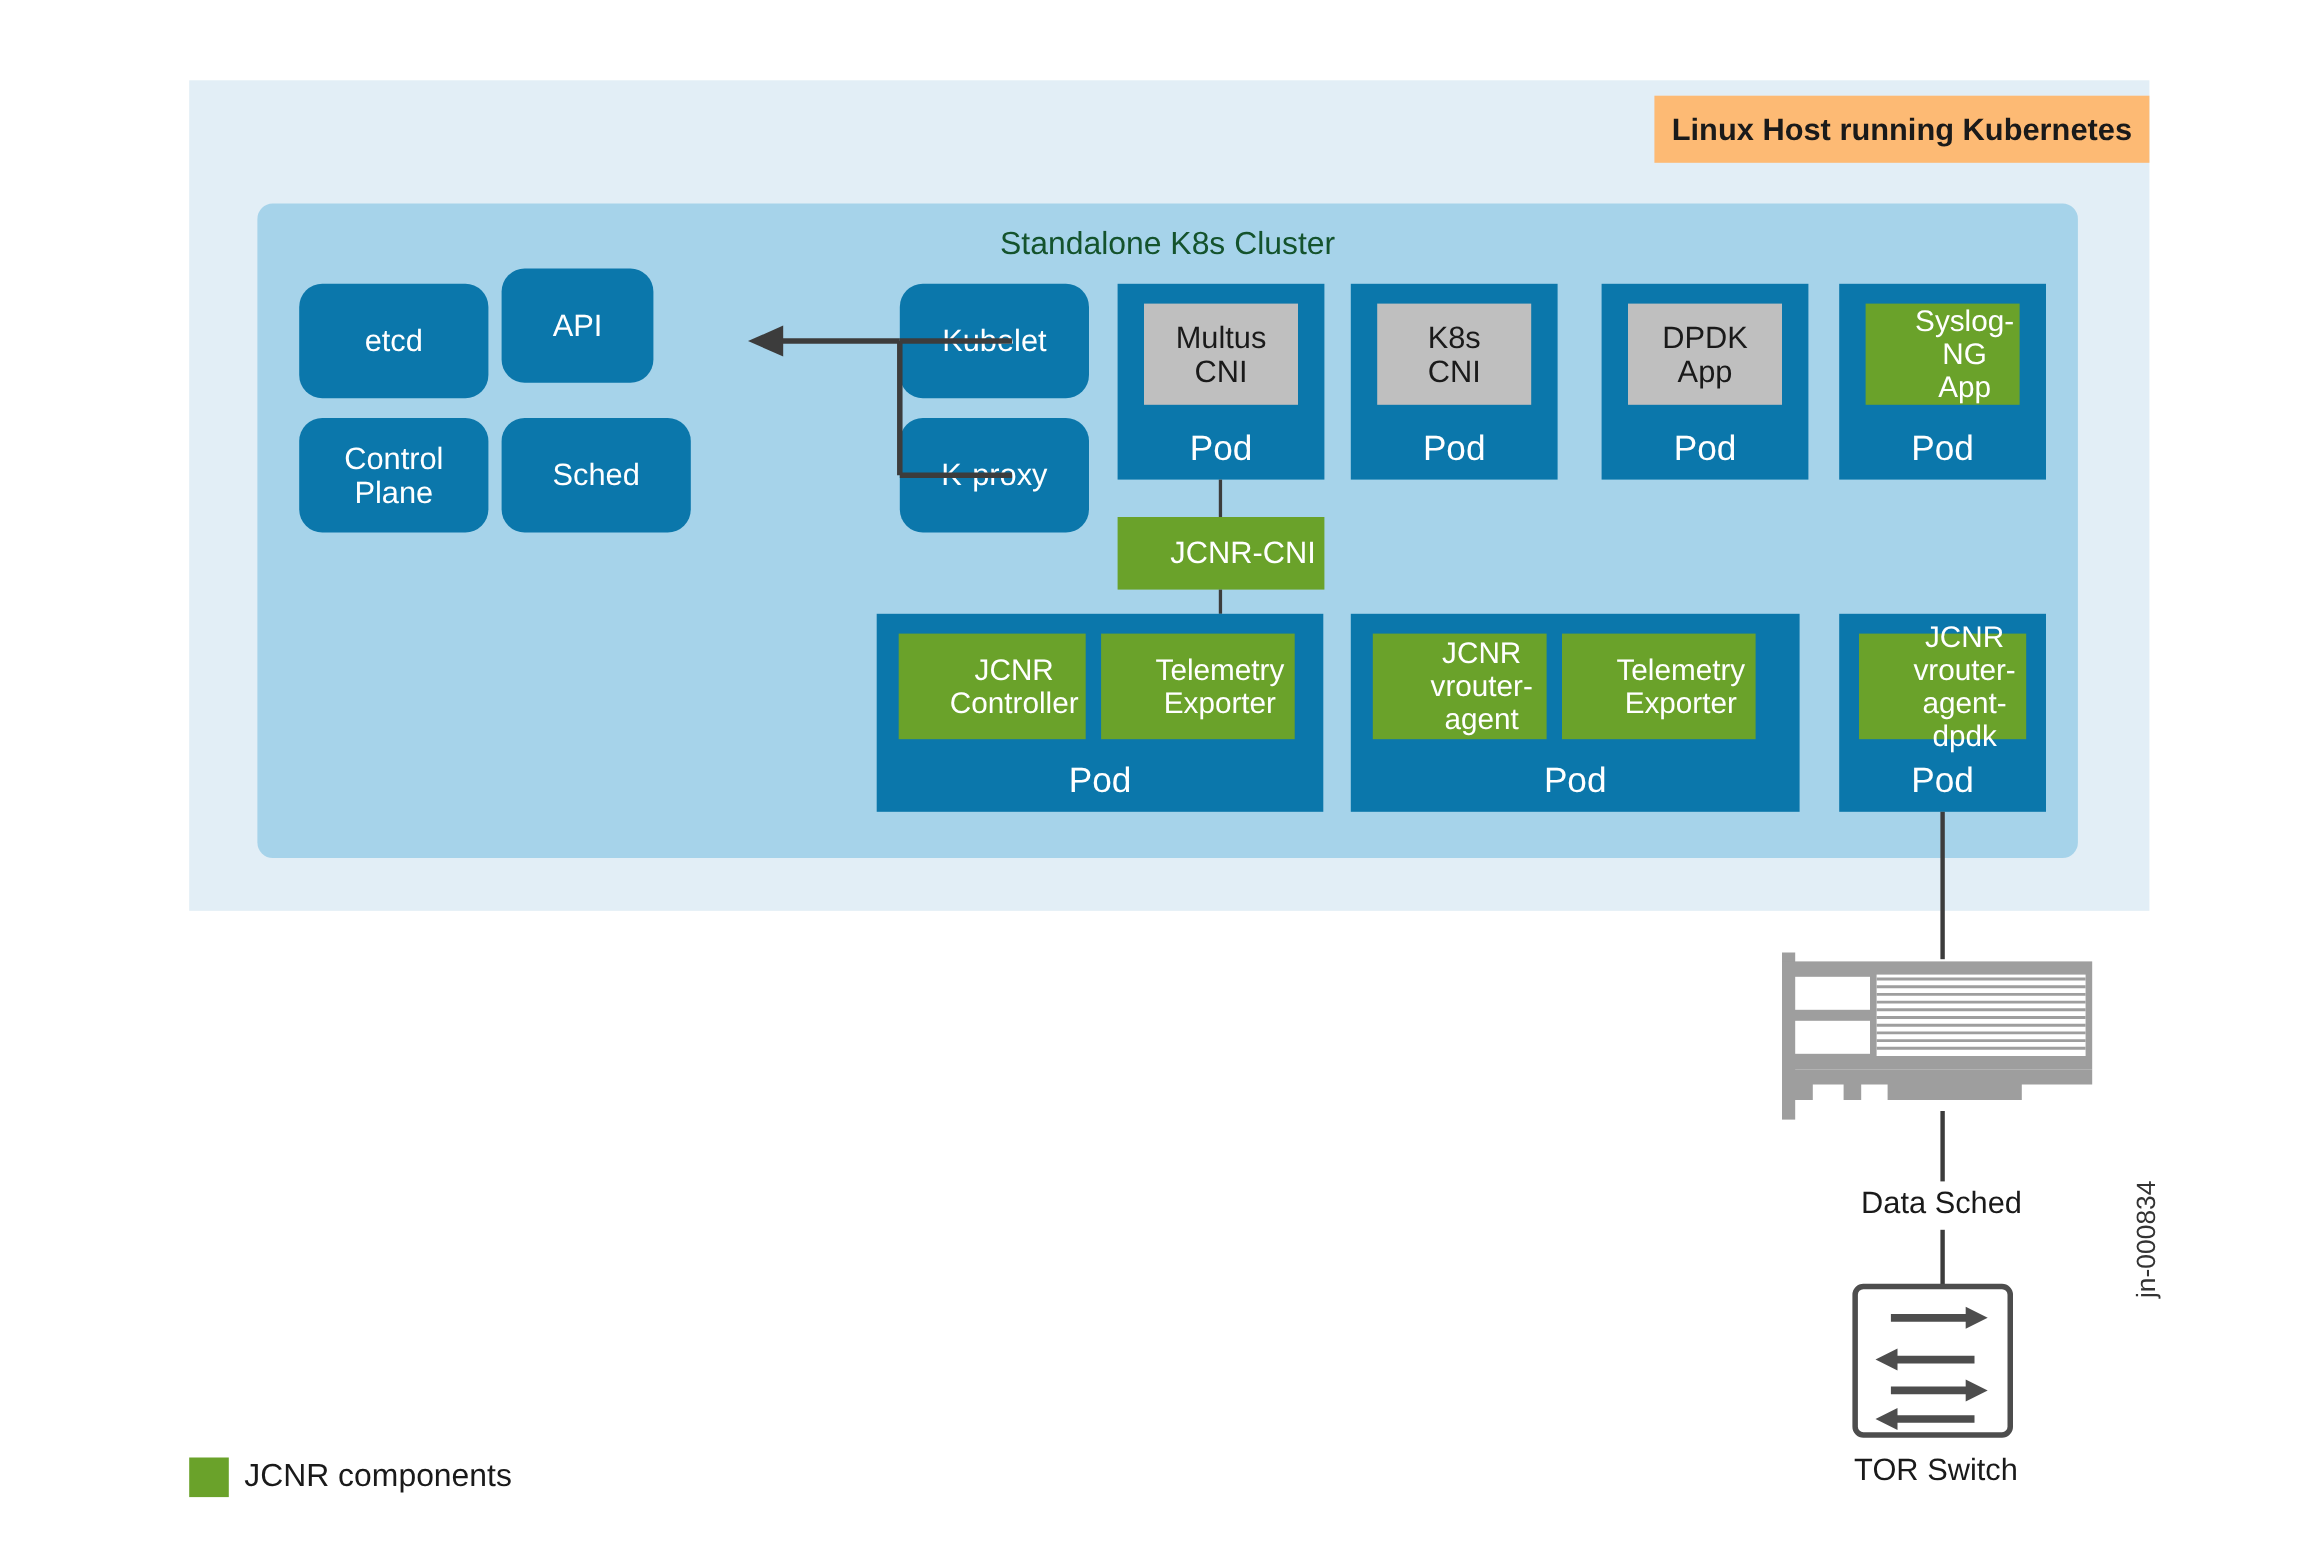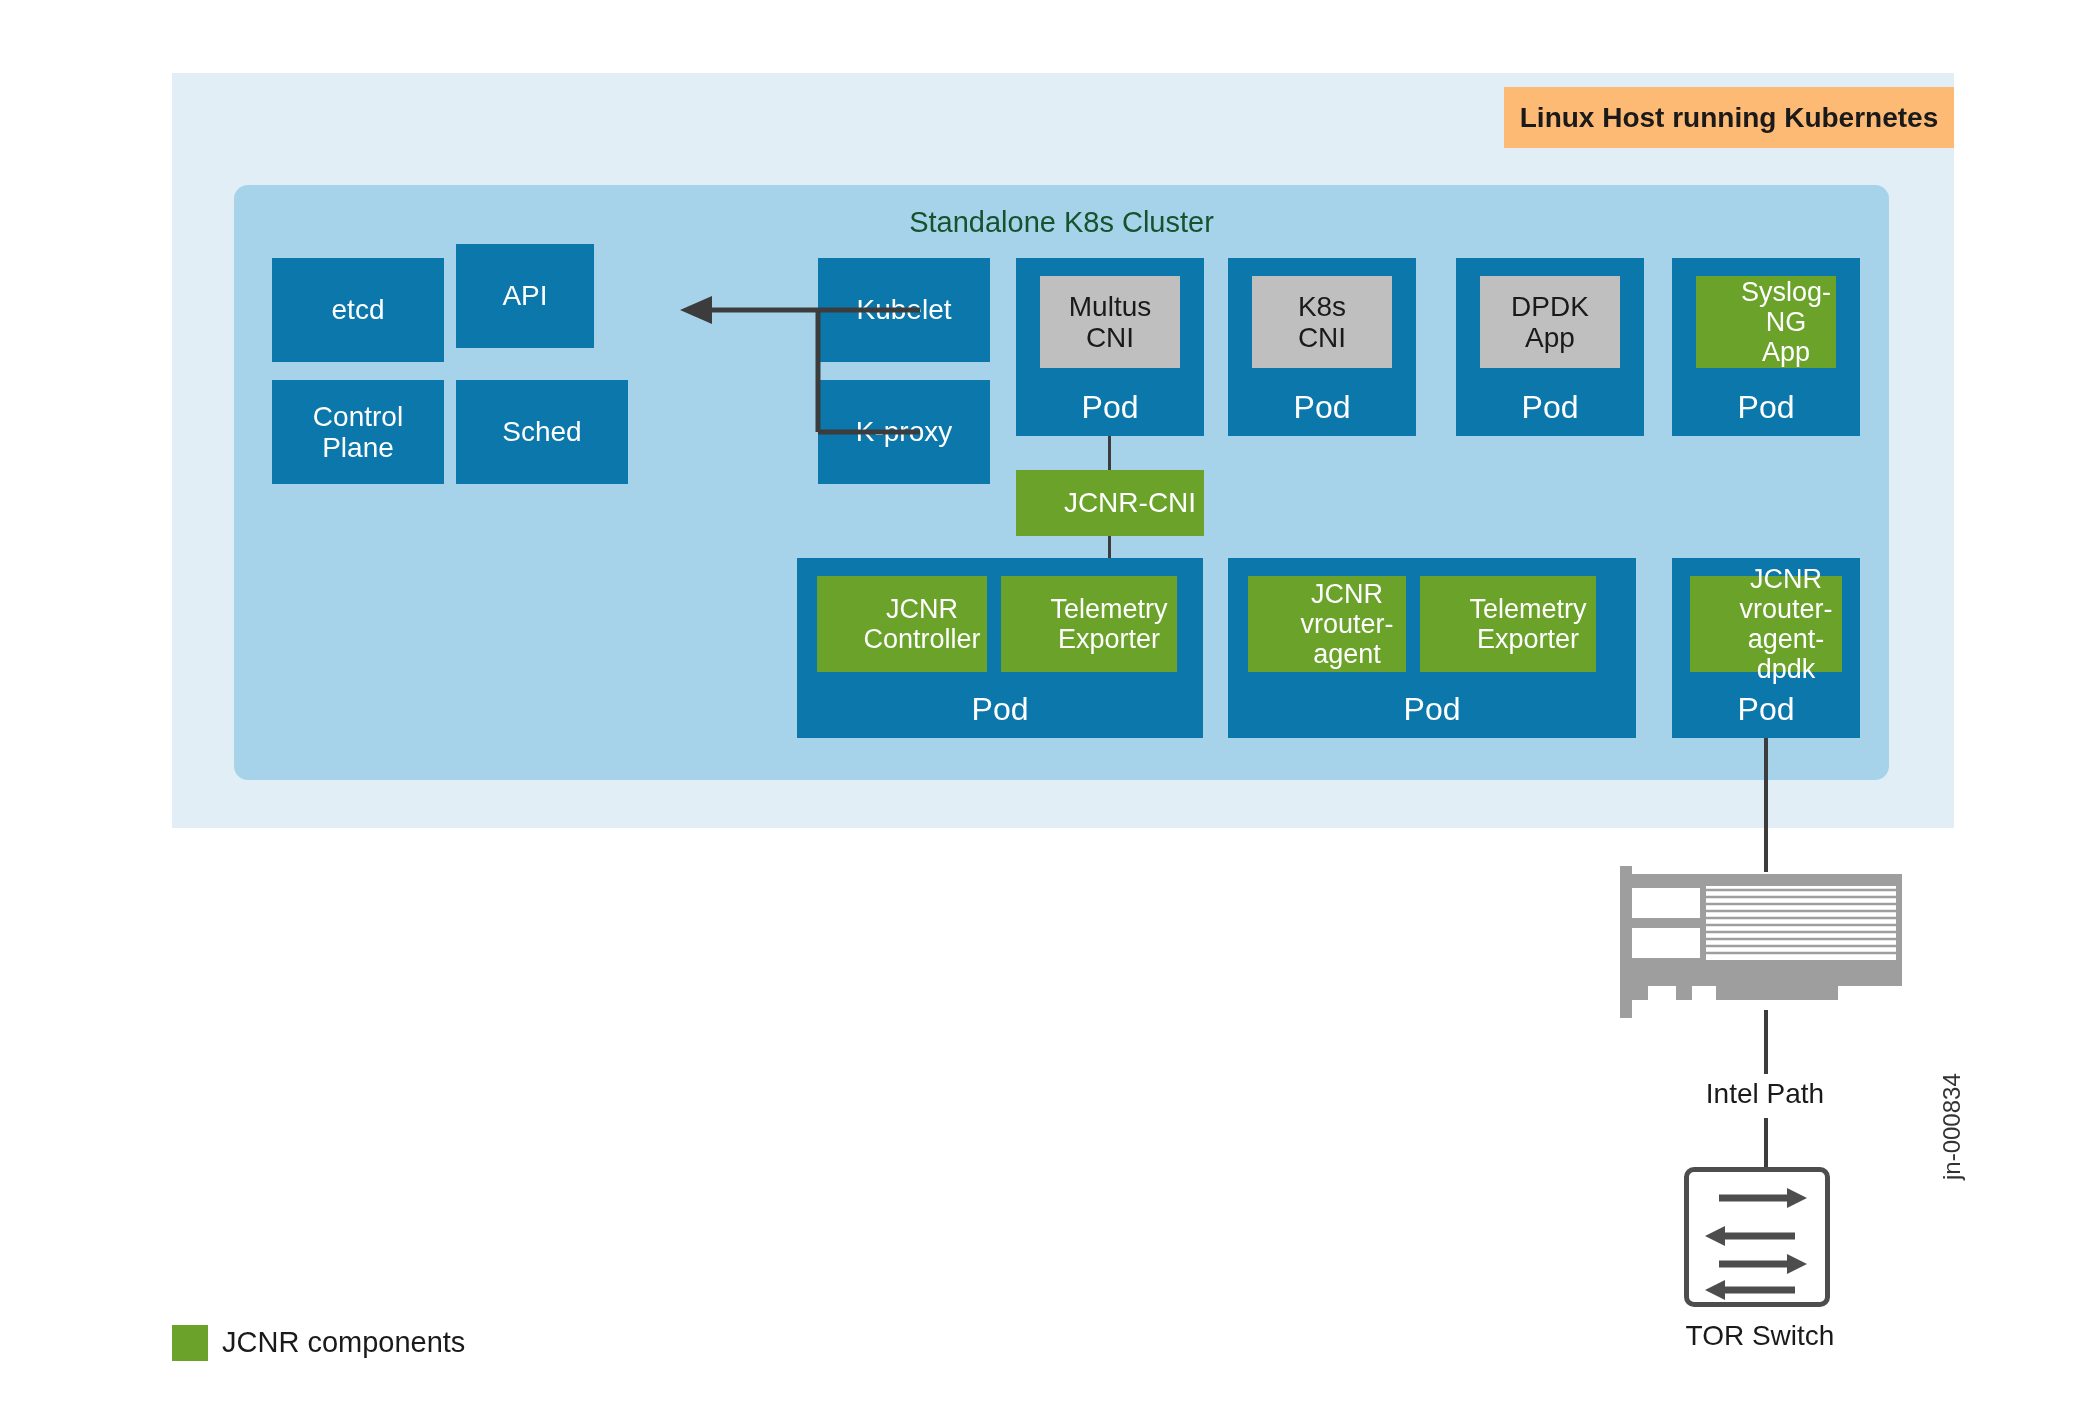--- a/index.html
+++ b/index.html
@@ -19,21 +19,21 @@
 
   
   #cluster-panel{left:234px;top:185px;width:1655px;height:595px;background:#a6d3ea;
                  border-radius:14px;}
   #cluster-title{left:234px;top:200px;width:1655px;height:44px;
                  display:flex;align-items:center;justify-content:center;
                  color:#14532d;font-size:29px;}
 
   
   .bluebox{background:#0b77ab;color:#ffffff;display:flex;align-items:center;
-           justify-content:center;text-align:center;font-size:28px;line-height:1.12;}
+           justify-content:center;text-align:center;font-size:28px;line-height:1.12;border-radius:21px;}
   .greenbox{background:#6aa22a;color:#ffffff;display:flex;align-items:center;
             justify-content:center;text-align:center;font-size:27px;line-height:1.12;padding-left:40px;}
   .greybox{background:#bfbfbf;color:#1a1a1a;display:flex;align-items:center;
            justify-content:center;text-align:center;font-size:28px;line-height:1.12;}
   .podlabel{position:absolute;left:0;right:0;bottom:10px;text-align:center;
             color:#ffffff;font-size:32px;}
 
   
   #b-etcd   {left:272px;top:258px;width:172px;height:104px;}
   #b-api    {left:456px;top:244px;width:138px;height:104px;}
@@ -178,21 +178,21 @@
       <line x1="86" y1="73" x2="276" y2="73"></line>
       <line x1="86" y1="80" x2="276" y2="80"></line>
       <line x1="86" y1="87" x2="276" y2="87"></line>
     </g>
 
     <path d="M 0 106 L 282 106 L 282 120 L 218 120 L 218 134 L 96 134 L 96 120
              L 72 120 L 72 134 L 56 134 L 56 120 L 28 120 L 28 134 L 0 134 Z" fill="#9e9e9e"></path>
   </svg>
 
   <div class="abs" id="wire-nic-tor"></div>
-  <div class="abs" id="datapath-label">Intel Path</div>
+  <div class="abs" id="datapath-label">Data Sched</div>
   <div class="abs" id="wire-dp-tor"></div>
 
   <div class="abs" id="tor">
     <svg viewBox="0 0 136 130" style="width:100%;height:100%;display:block;">
       <g stroke="#4d4d4d" stroke-width="7" fill="none">
         <line x1="30" y1="26" x2="108" y2="26"></line>
         <line x1="106" y1="64" x2="28" y2="64"></line>
         <line x1="30" y1="92" x2="108" y2="92"></line>
         <line x1="106" y1="118" x2="28" y2="118"></line>
       </g>

